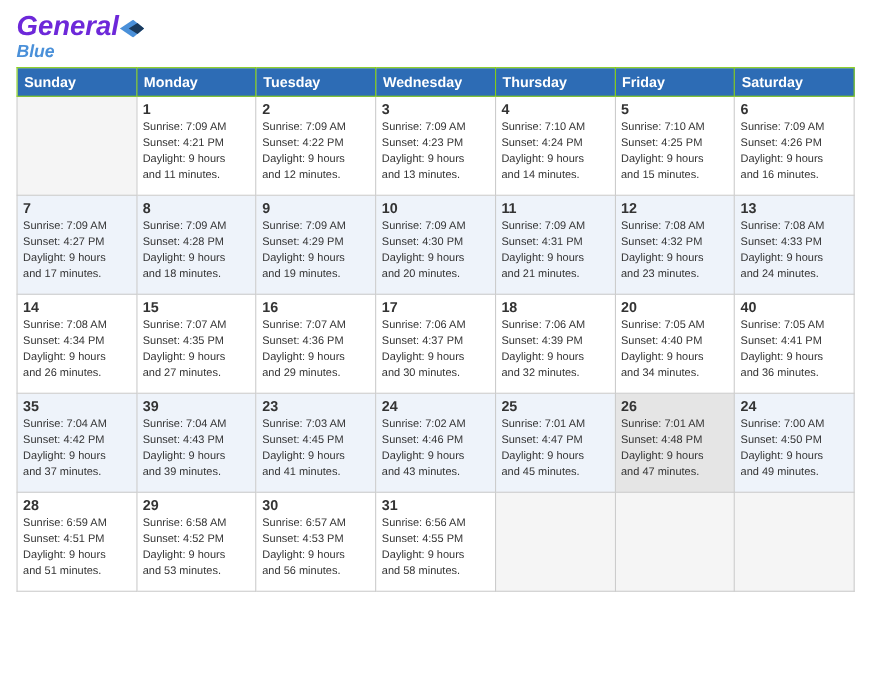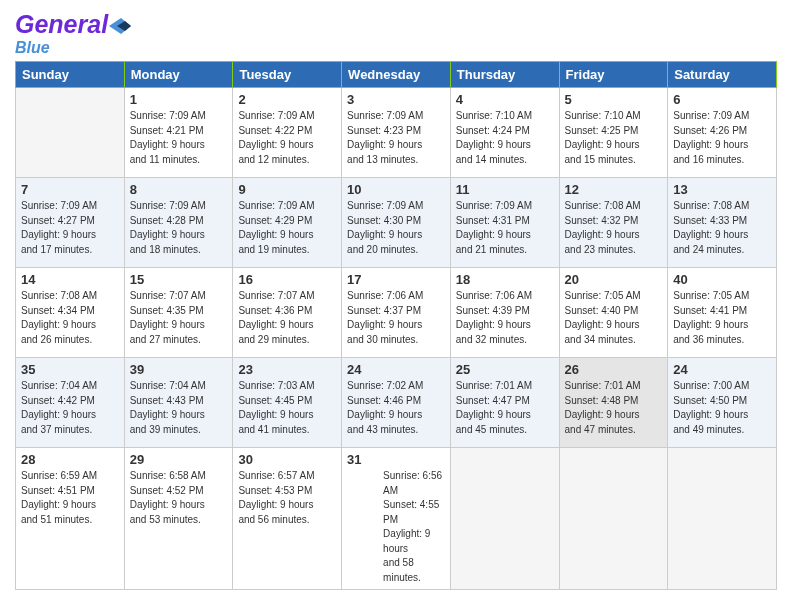--- a/index.html
+++ b/index.html
@@ -268,21 +268,21 @@
           </td>
           <td>
             <div class="day-num">30</div>
             <div class="day-info" style="white-space: pre-line;">Sunrise: 6:57 AM
 Sunset: 4:53 PM
 Daylight: 9 hours
 and 56 minutes.</div>
           </td>
           <td>
             <div class="day-num">31</div>
-            <div class="day-info" style="white-space: pre-line; margin-left: 36px;">Sunrise: 6:56 AM
+            <div class="day-info" style="white-space: pre-line;">Sunrise: 6:56 AM
 Sunset: 4:55 PM
 Daylight: 9 hours
 and 58 minutes.</div>
           </td>
           <td class="empty"></td>
           <td class="empty"></td>
           <td class="empty"></td>
         </tr>
       </tbody>
   </table>

